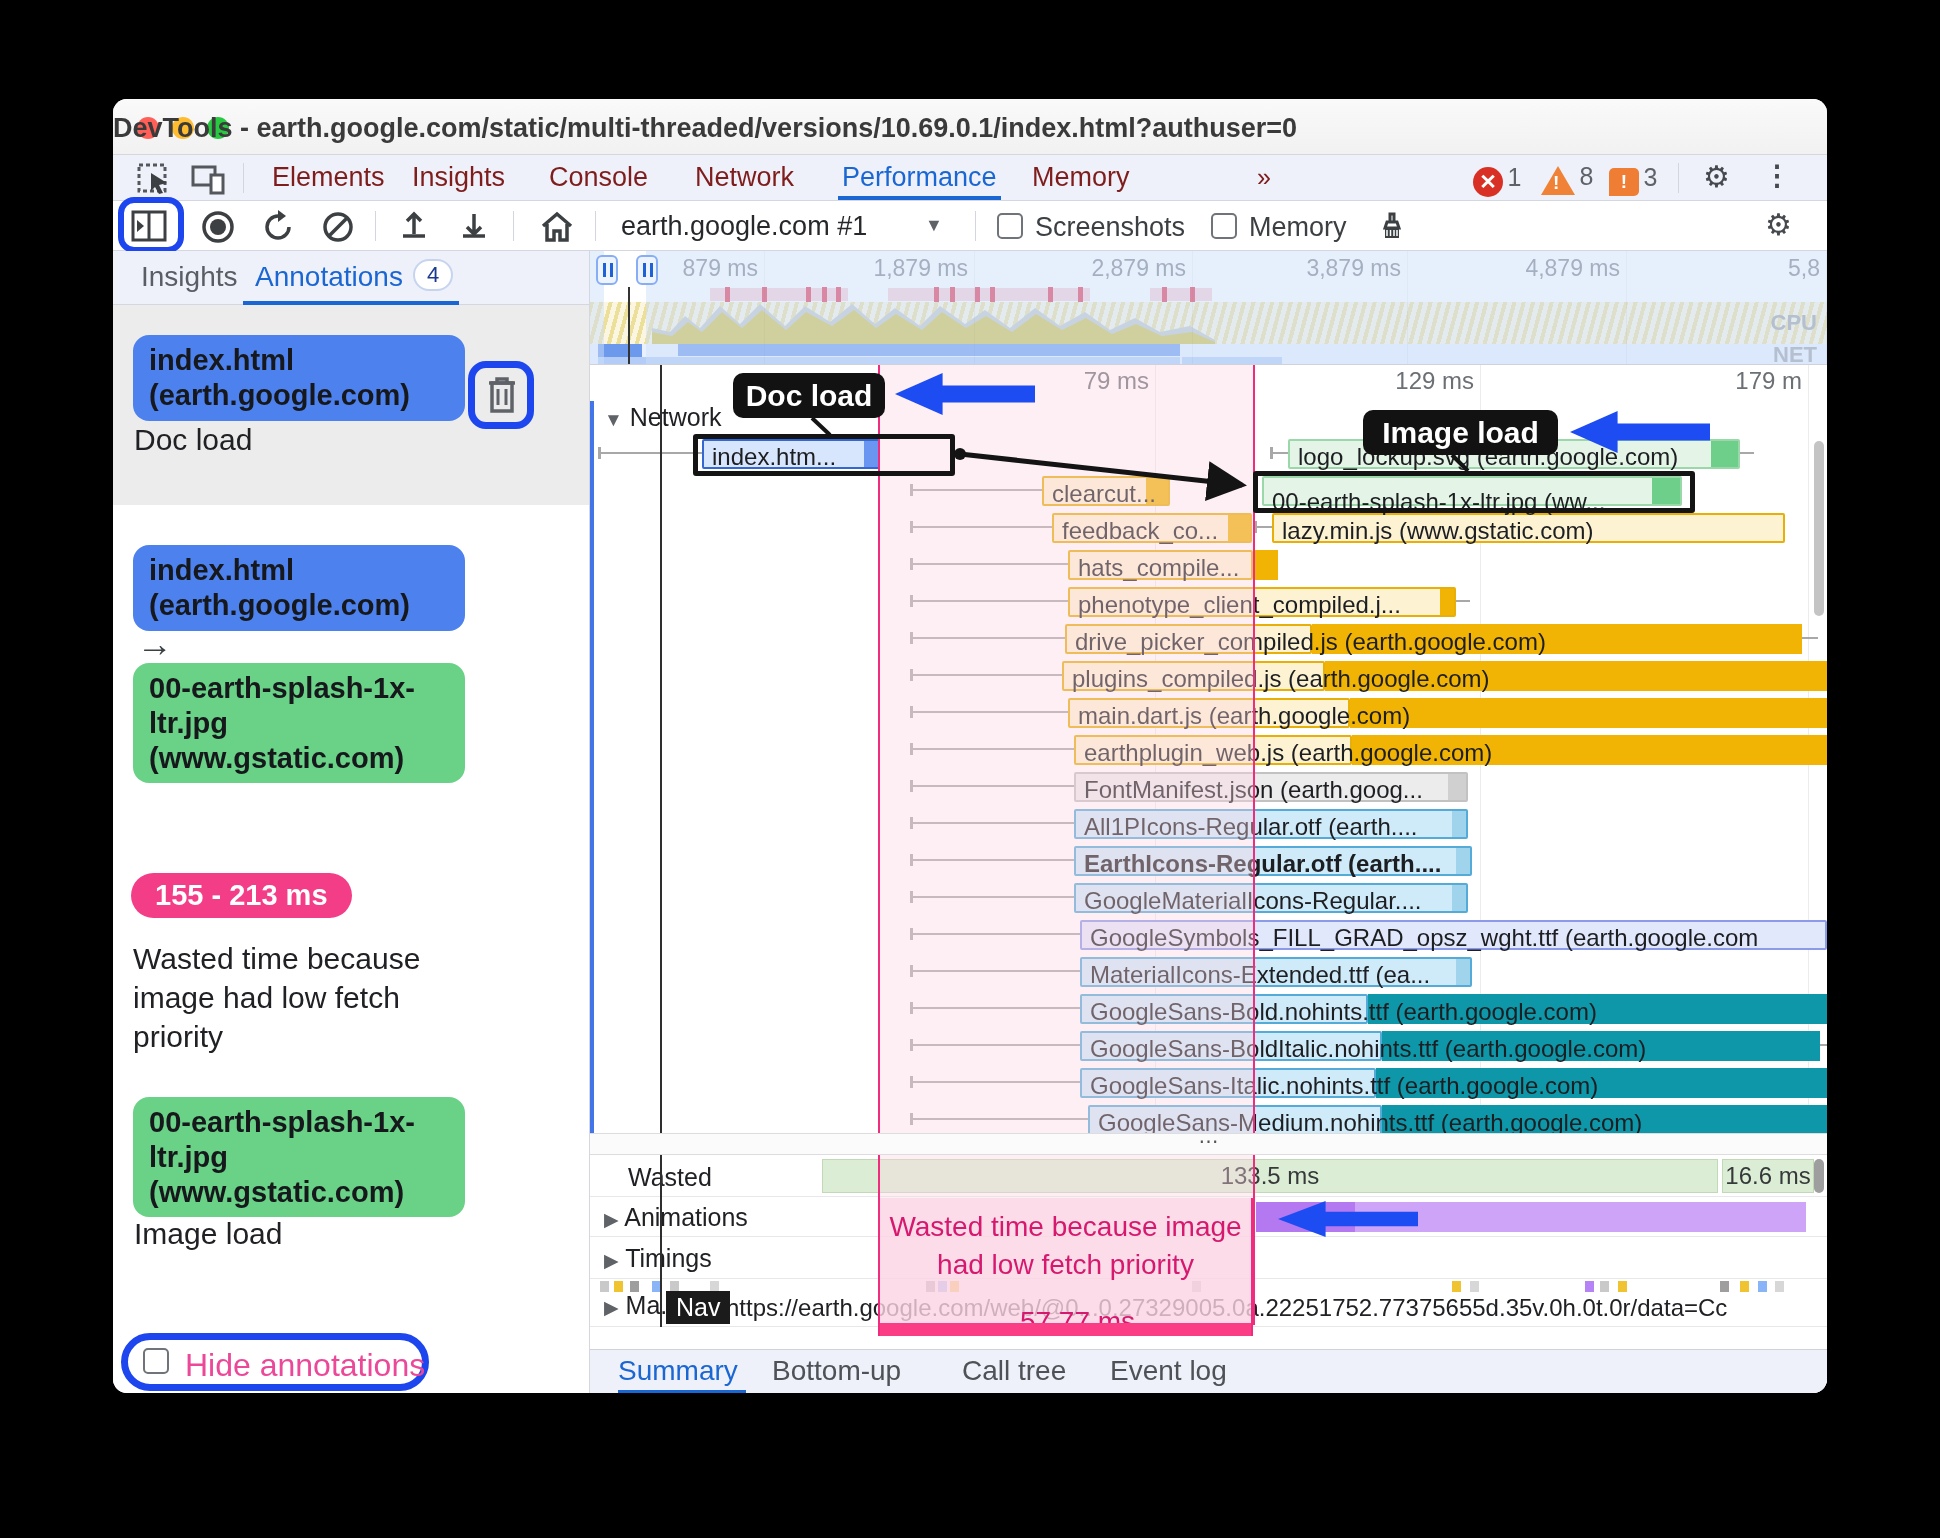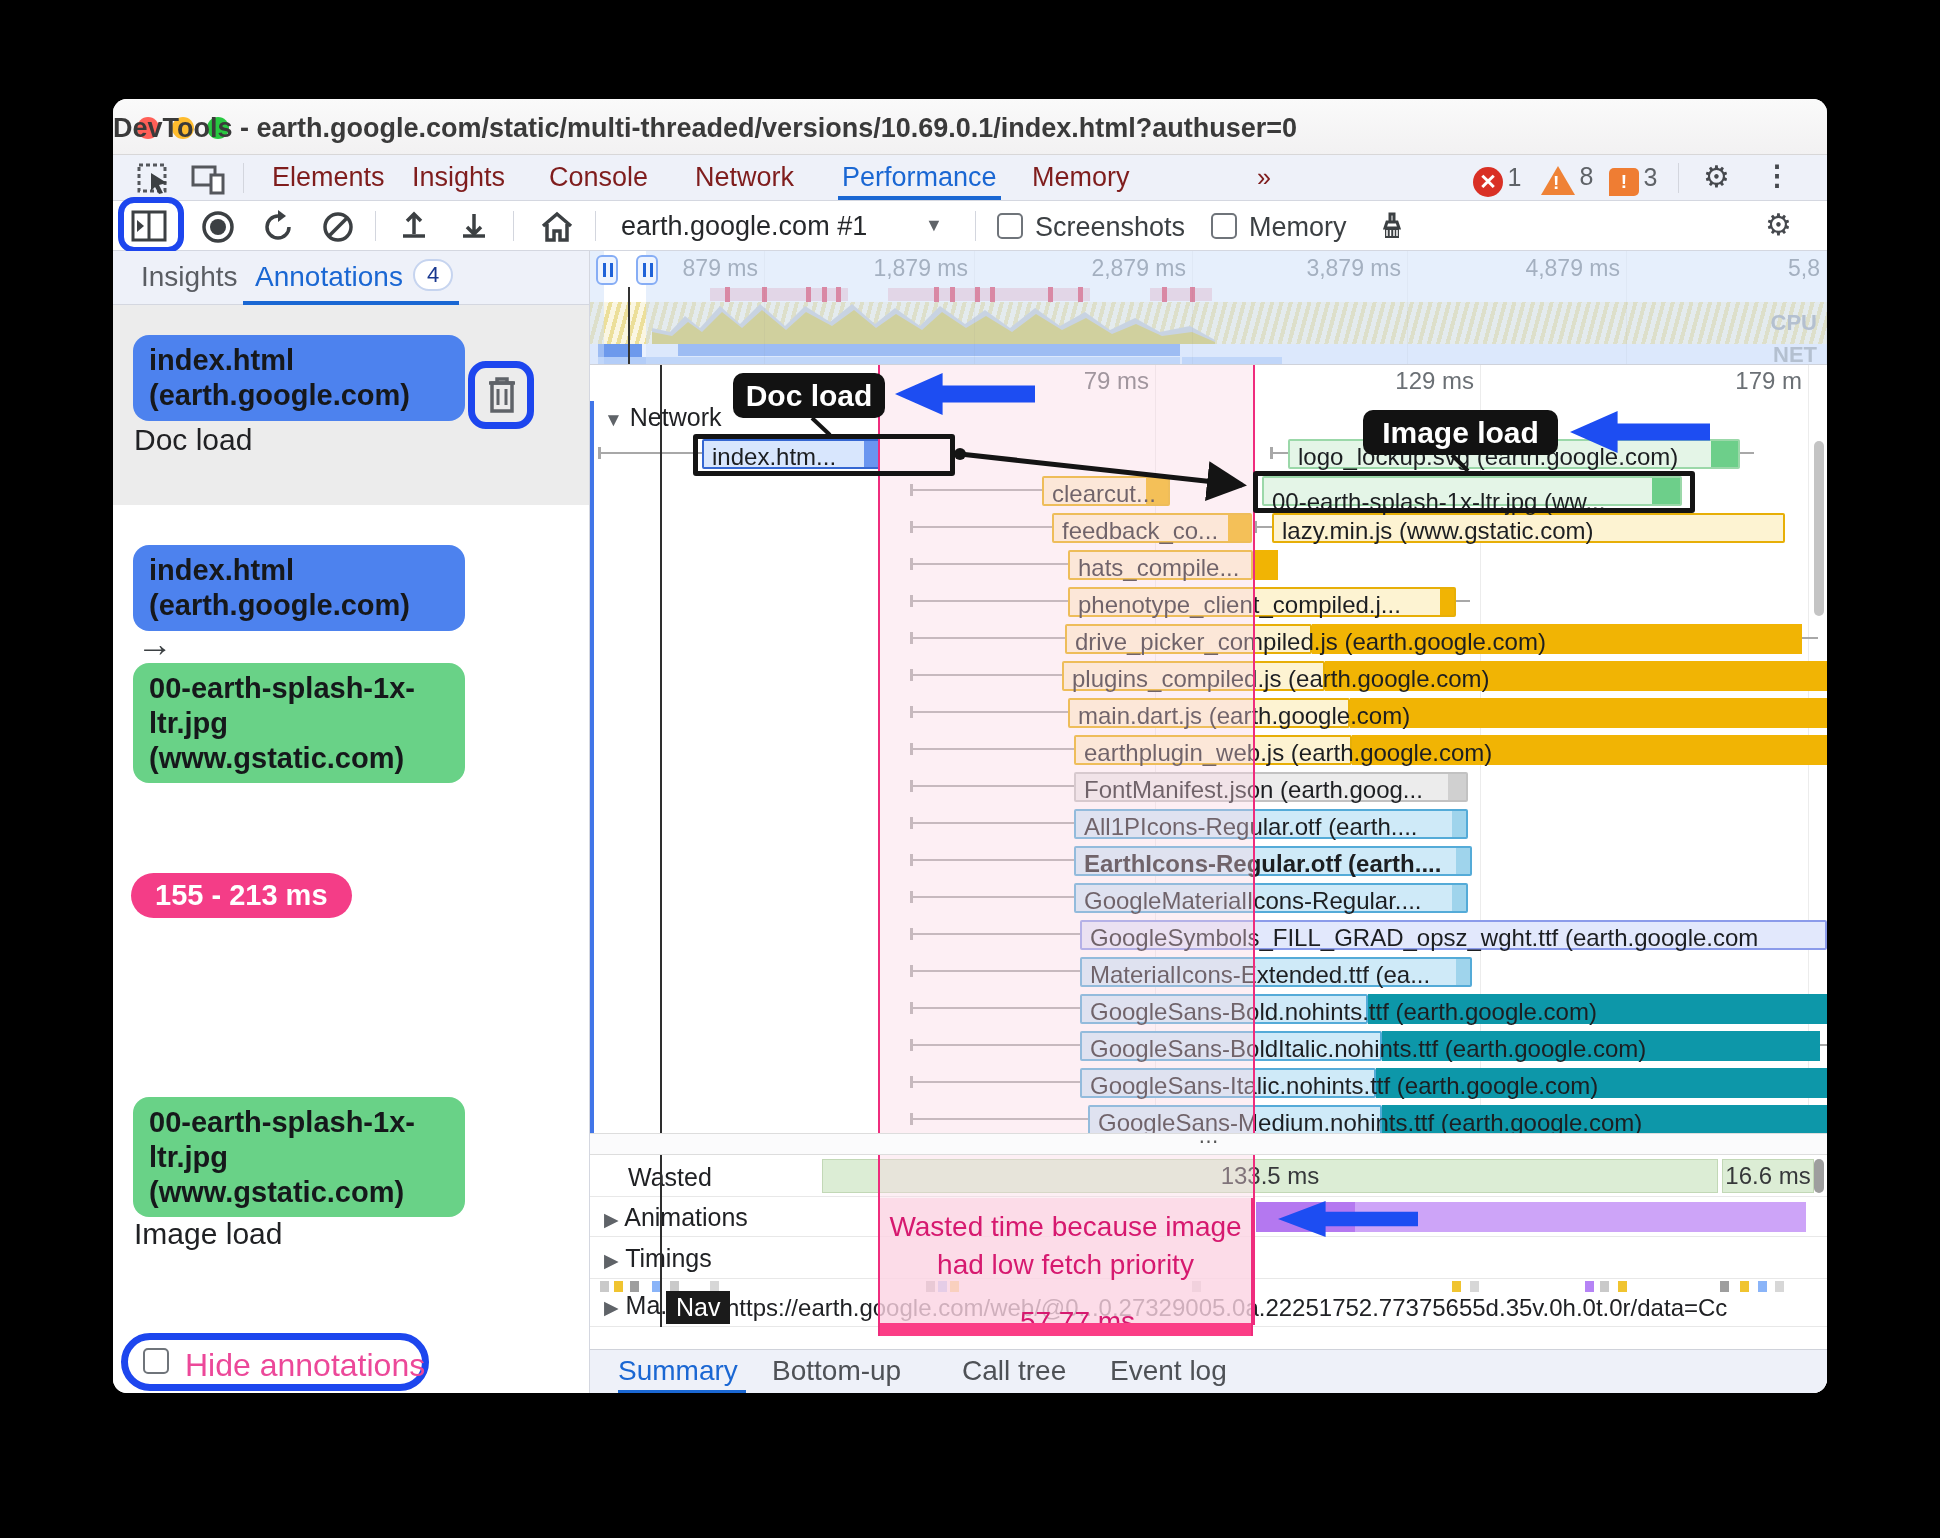--- a/index.html
+++ b/index.html
@@ -227,20 +227,21 @@
           <path d="M13 14 V30 M21 14 V30" stroke="#5f6368" stroke-width="3"></path>
         </svg>
     </span>
     <div class="ann-label" style="left:21px;top:172px">Doc load</div>
 
     <div class="pill blue" style="left:20px;top:294px;width:332px">index.html (earth.google.com)</div>
     <div class="ann-arrow" style="left:24px;top:372px">→</div>
     <div class="pill green" style="left:20px;top:412px;width:332px">00-earth-splash-1x-ltr.jpg (www.gstatic.com)</div>
 
     <div class="pill-pink" style="left:18px;top:622px">155 - 213 ms</div>
+    <div class="ann-text" style="left:20px;top:688px;width:330px">Wasted time because image had low fetch priority</div>
 
     <div class="pill green" style="left:20px;top:846px;width:332px">00-earth-splash-1x-ltr.jpg (www.gstatic.com)</div>
     <div class="ann-label" style="left:21px;top:966px">Image load</div>
 
     <div id="hide-ring" style="left:8px;top:1082px;width:308px;height:58px"></div>
     <span class="abs cb" style="left:30px;top:1097px"></span>
     <span class="abs" style="left:72px;top:1096px;font-size:32px;color:#ec4899">Hide annotations</span>
   </div>
 
   <div id="main">

